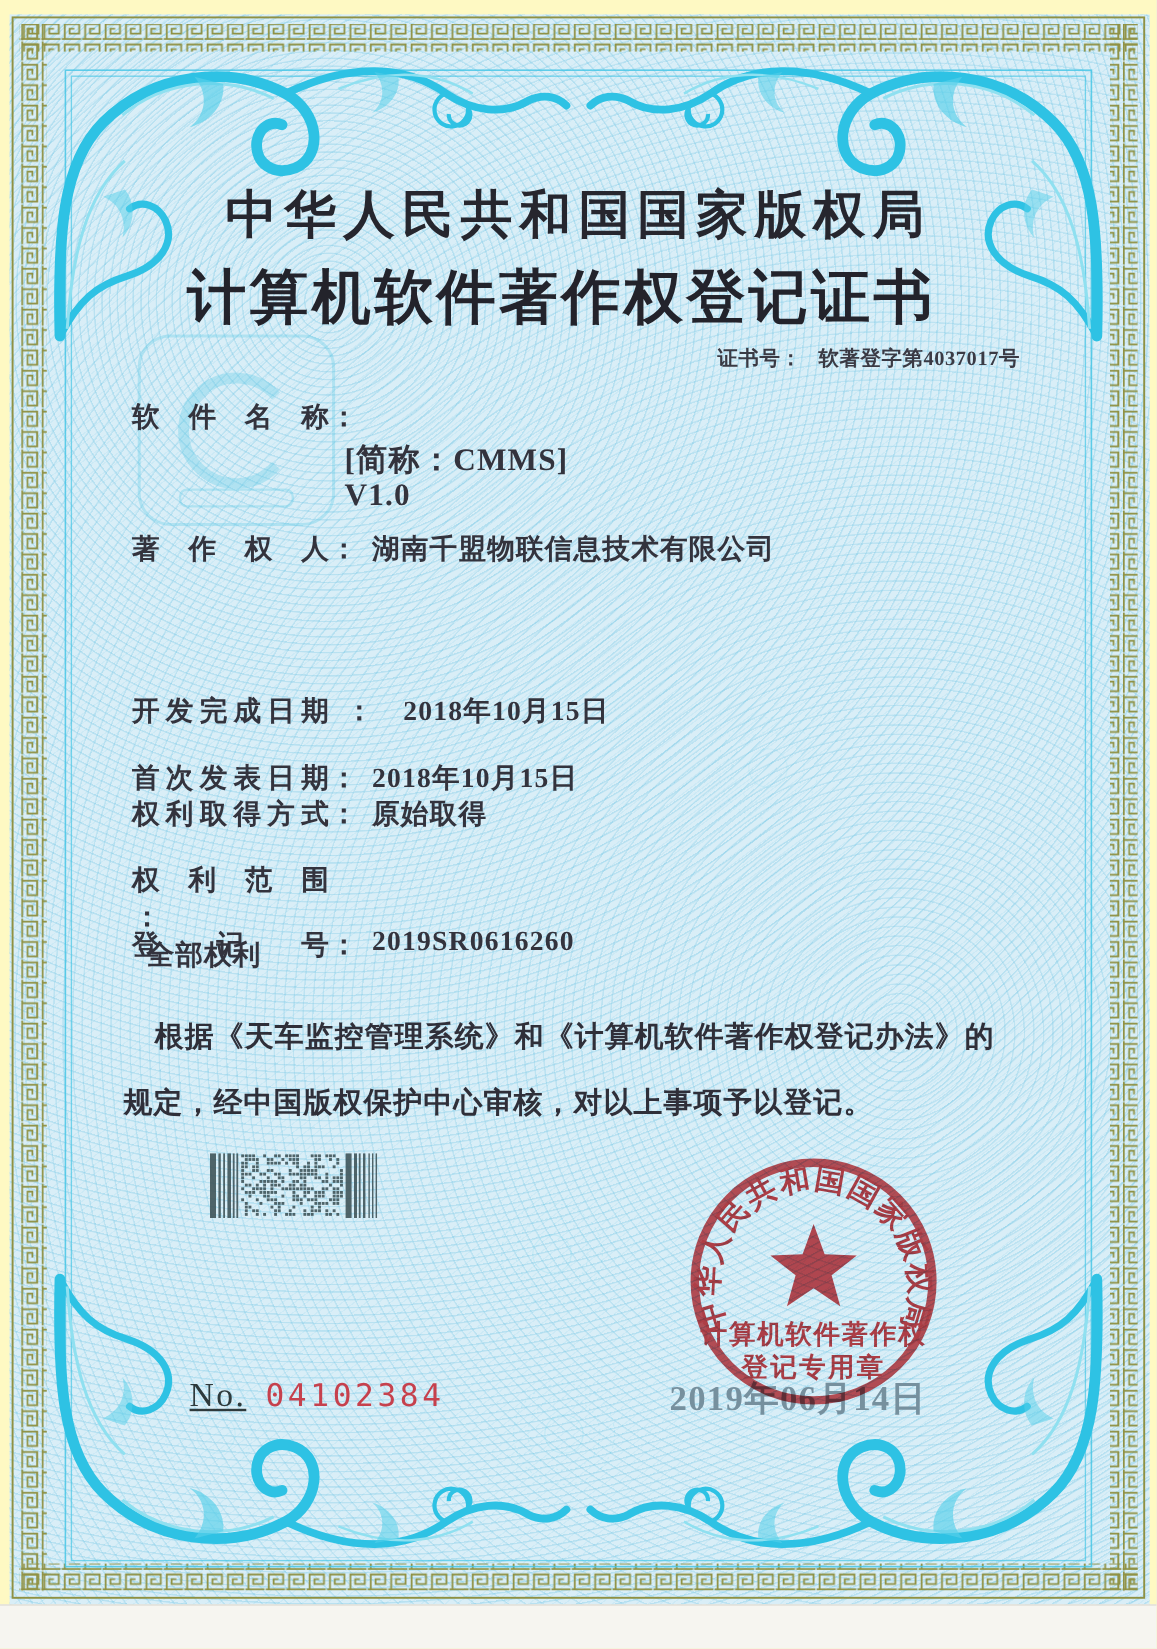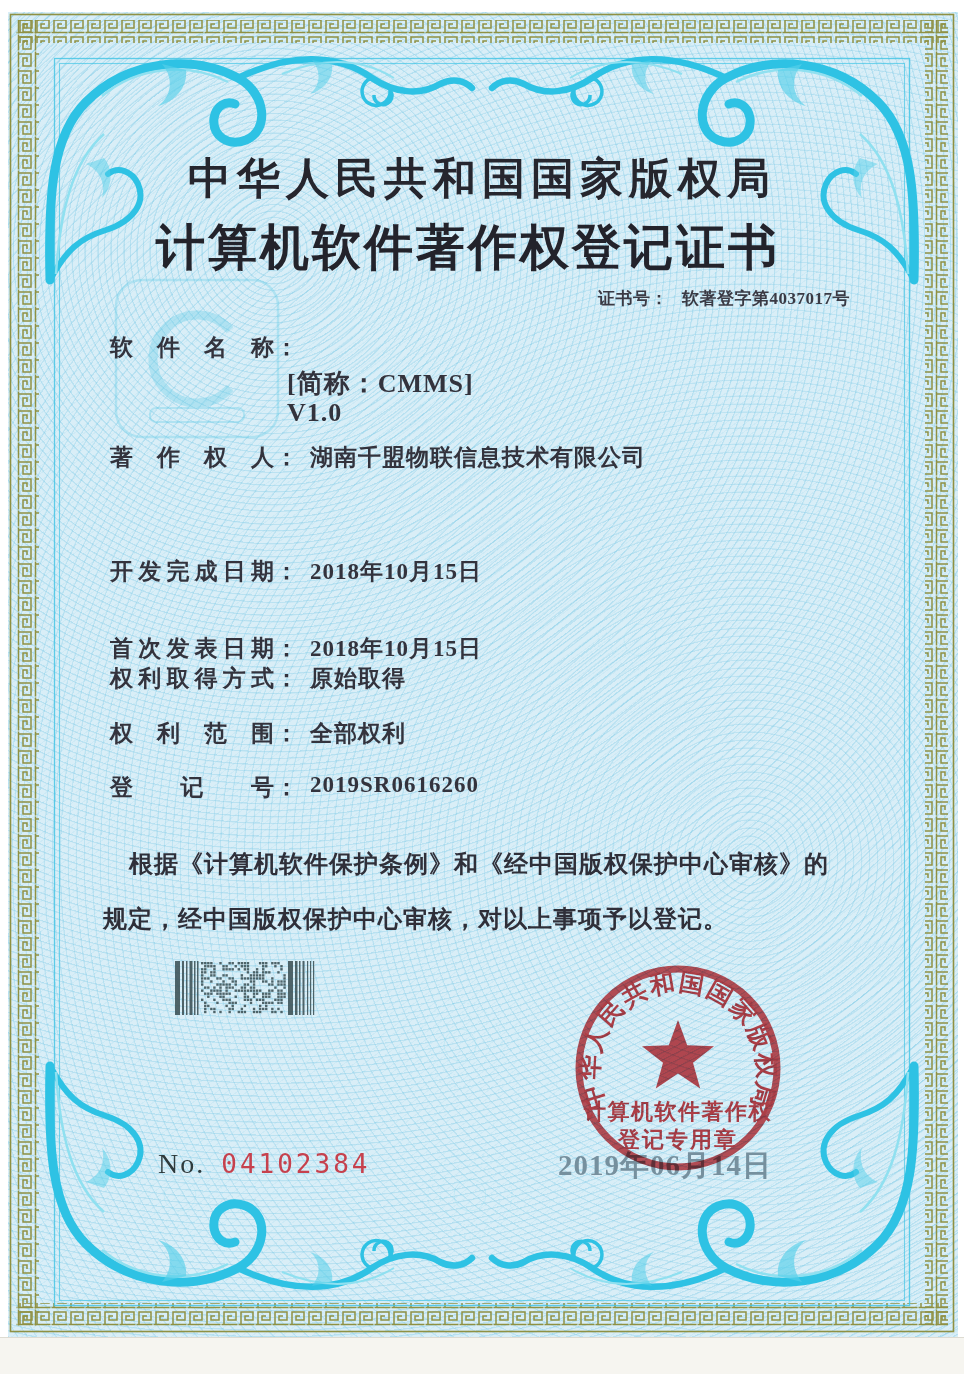--- a/index.html
+++ b/index.html
@@ -1,19 +1,19 @@
 <!DOCTYPE html>
 <html><head>
 <meta charset="utf-8">
 <style>
   html,body{margin:0;padding:0;background:#e8e8e6;}
   .page{
     position:relative;
     width:964px;height:1374px;
-    background:#ffffff;
+    background:#fef9c3;
     overflow:hidden;
     font-family:"Liberation Serif","DejaVu Serif",serif;
   }
   
   .paper-bg{
     position:absolute;left:8px;top:12px;right:6px;bottom:36px;
     background-color:#d9eef7;
     background-image:
       repeating-radial-gradient(circle at 28% 18%, rgba(116,198,228,.32) 0 .8px, rgba(255,255,255,0) 1.6px 6.5px),
       repeating-radial-gradient(circle at 78% 64%, rgba(116,198,228,.28) 0 .8px, rgba(255,255,255,0) 1.6px 8px),
@@ -50,21 +50,21 @@
   .field-row .val{margin-left:12px;letter-spacing:1px;white-space:nowrap;}
   .extra-line{position:absolute;left:287px;font-size:26px;font-weight:700;color:#33333d;letter-spacing:1px;}
   .stmt{position:absolute;left:103px;width:772px;font-size:24px;font-weight:700;
     color:#2f2f39;letter-spacing:1px;white-space:nowrap;}
   .stmt.indent{text-indent:26px;}
   .seal-date{
     position:absolute;left:558px;top:1146px;width:220px;
     font-size:29px;font-weight:700;color:#76909e;letter-spacing:1px;
   }
   .serial{position:absolute;left:158px;top:1148px;font-size:28px;color:#2e3a3c;}
-  .serial .no{font-weight:400;letter-spacing:2px;}
+  .serial .no{font-weight:400;letter-spacing:2px;text-decoration:underline;}
   .serial .num{
     font-family:"DejaVu Sans Mono","Liberation Mono",monospace;
     color:#c6414d;font-size:26px;letter-spacing:3px;margin-left:16px;font-weight:400;
   }
   
   .seal-wrap{position:absolute;left:528px;top:956px;mix-blend-mode:multiply;opacity:.93;}
   .barcode-wrap{position:absolute;left:175px;top:961px;opacity:.88;}
   .wm{position:absolute;opacity:.33;}
 </style>
 </head>
@@ -142,51 +142,51 @@
   </div>
   <div class="extra-line" style="top:366px;">[简称：CMMS]</div>
   <div class="extra-line" style="top:398px;">V1.0</div>
 
   <div class="field-row" style="top:442px;justify-content:space-between;">
     <span class="lbl">著 作 权 人</span>
       <span class="colon">：</span>
     <span class="val">湖南千盟物联信息技术有限公司</span>
   </div>
 
-  <div class="field-row" style="top:556px;">
+  <div class="field-row" style="top:577px;gap:13px;">
     <span class="lbl">开发完成日期</span>
       <span class="colon">：</span>
     <span class="val">2018年10月15日</span>
   </div>
 
   <div class="field-row" style="top:633px;">
     <span class="lbl">首次发表日期</span>
       <span class="colon">：</span>
     <span class="val">2018年10月15日</span>
   </div>
 
   <div class="field-row" style="top:663px;">
     <span class="lbl">权利取得方式</span>
       <span class="colon">：</span>
     <span class="val">原始取得</span>
   </div>
 
-  <div class="field-row" style="top:718px;">
+  <div class="field-row" style="top:718px;flex-direction:column;">
     <span class="lbl">权 利 范 围</span>
       <span class="colon">：</span>
     <span class="val">全部权利</span>
   </div>
 
   <div class="field-row" style="top:772px;">
     <span class="lbl">登 记 号</span>
       <span class="colon">：</span>
     <span class="val">2019SR0616260</span>
   </div>
 
-  <div class="stmt indent" style="top:848px;">根据《计算机软件保护条例》和《经中国版权保护中心审核》的</div>
+  <div class="stmt indent" style="top:848px;">根据《天车监控管理系统》和《计算机软件著作权登记办法》的</div>
   <div class="stmt" style="top:903px;">规定，经中国版权保护中心审核，对以上事项予以登记。</div>
 
   <div class="barcode-wrap">
     <svg width="150" height="54" viewBox="0 0 150 54">
       <g fill="#3c5156">
         <rect x="0" y="0" width="5" height="54"></rect>
         <rect x="7" y="0" width="2" height="54"></rect>
         <rect x="11" y="0" width="1.5" height="54"></rect>
         <rect x="14.5" y="0" width="3" height="54"></rect>
         <rect x="19" y="0" width="1.5" height="54"></rect>

